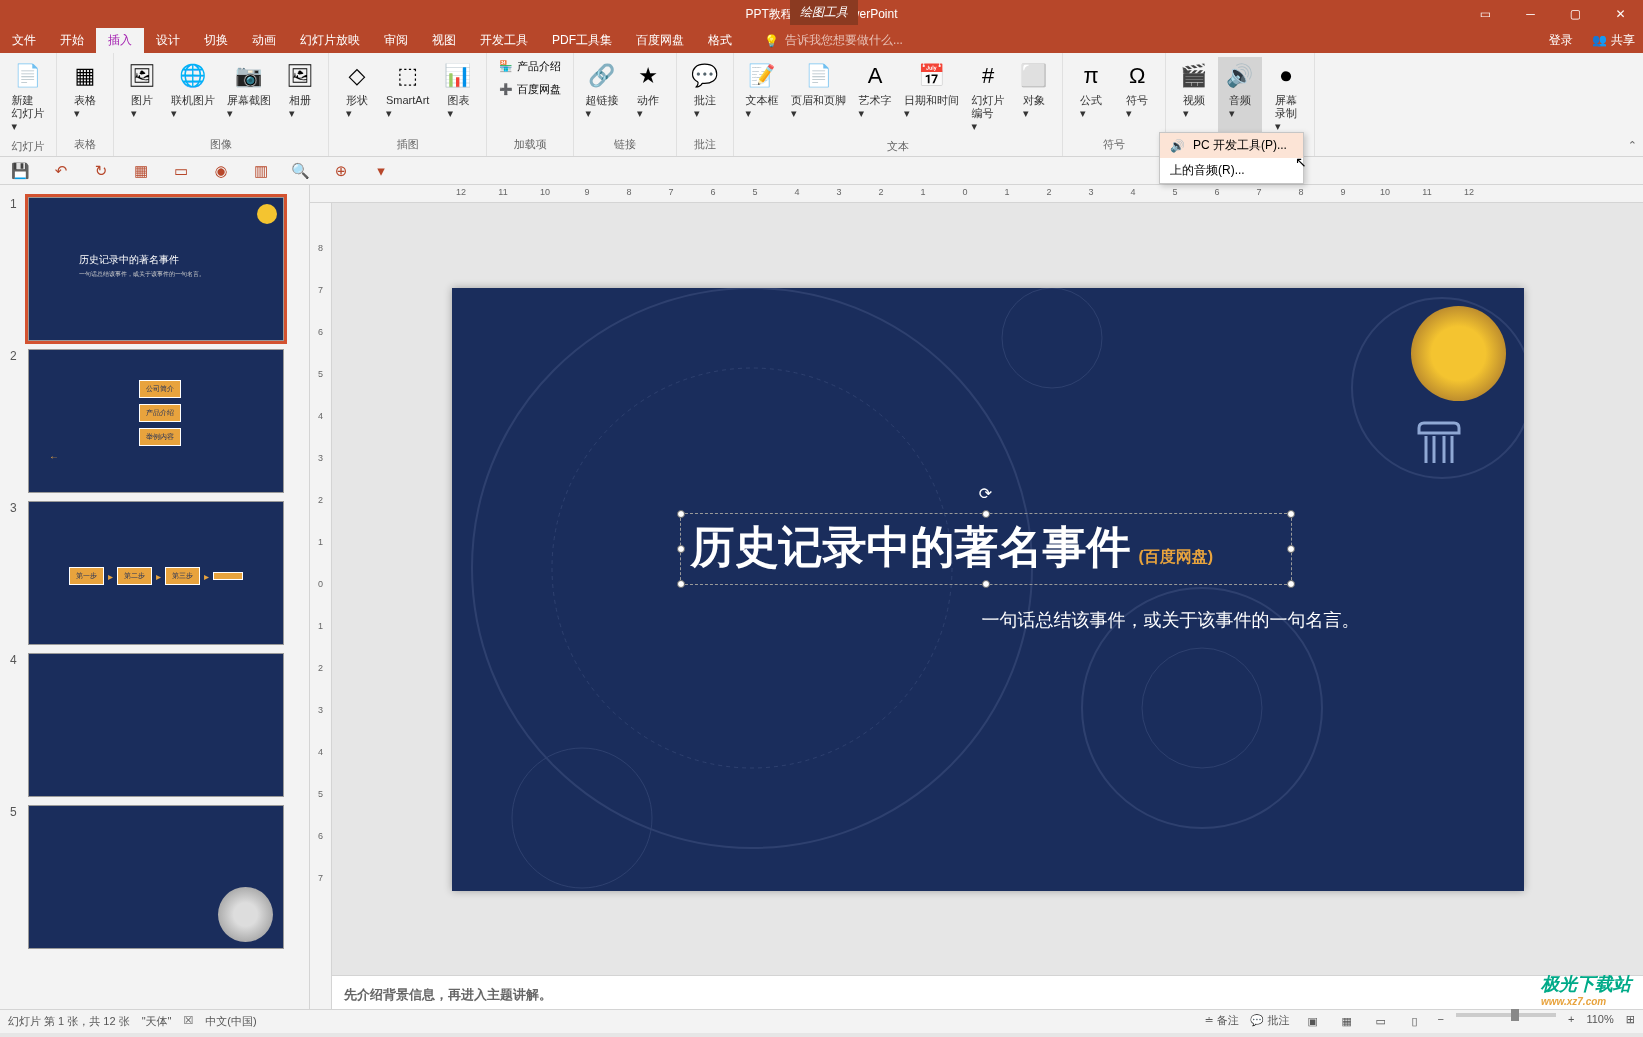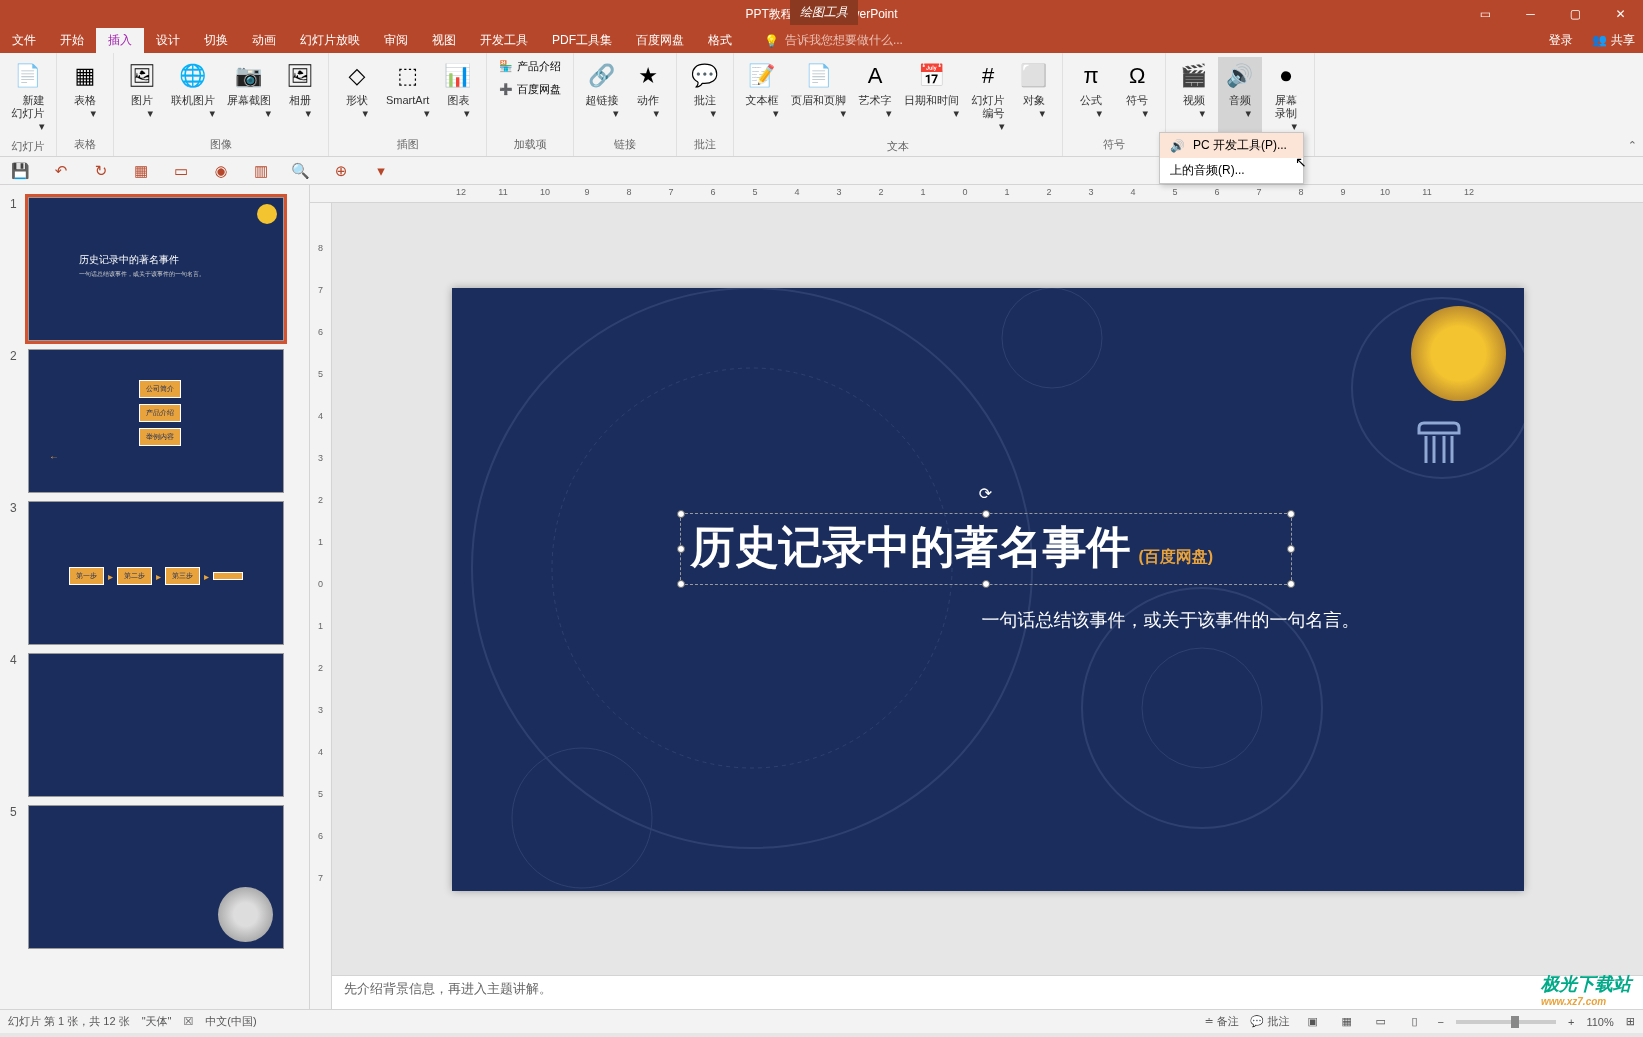--- a/index.html
+++ b/index.html
@@ -21,21 +21,21 @@
 .menubar .right-controls { position: absolute; right: 8px; display: flex; align-items: center; gap: 20px; height: 25px; }
 
 
 .ribbon { background: #f3f3f3; height: 104px; display: flex; border-bottom: 1px solid #d4d4d4; position: relative; }
 .ribbon-group { border-right: 1px solid #e0e0e0; padding: 4px 6px 2px; display: flex; flex-direction: column; justify-content: space-between; }
 .ribbon-group-items { display: flex; gap: 2px; }
 .ribbon-group-label { font-size: 11px; color: #666; text-align: center; padding: 2px 0; }
 .ribbon-btn { display: flex; flex-direction: column; align-items: center; justify-content: flex-start; padding: 2px 4px; cursor: pointer; border: 1px solid transparent; min-width: 44px; }
 .ribbon-btn.active { background: #d4d4d4; }
 .ribbon-btn-icon { width: 32px; height: 32px; display: flex; align-items: center; justify-content: center; font-size: 22px; }
-.ribbon-btn-label { font-size: 11px; color: #333; text-align: right; line-height: 1.2; margin-top: 2px; white-space: pre; }
+.ribbon-btn-label { font-size: 11px; color: #333; text-align: left; line-height: 1.2; margin-top: 2px; white-space: pre; }
 .ribbon-btn-small { display: flex; align-items: center; padding: 2px 6px; cursor: pointer; font-size: 11px; gap: 4px; }
 .ribbon-collapse { position: absolute; right: 6px; bottom: 4px; font-size: 11px; color: #666; cursor: pointer; }
 
 
 .audio-dropdown { position: absolute; top: 132px; left: 1159px; background: #fff; border: 1px solid #c6c6c6; box-shadow: 2px 2px 6px rgba(0,0,0,0.2); font-size: 12px; z-index: 100; width: 145px; }
 .audio-dropdown .dd-item { padding: 4px 10px; display: flex; align-items: center; gap: 8px; cursor: pointer; }
 .audio-dropdown .dd-item.hover { background: #fce4d6; }
 .cursor-arrow { position: absolute; top: 154px; left: 1295px; z-index: 101; font-size: 14px; color: #000; }
 
 
@@ -65,25 +65,25 @@
 .slide-title-box { position: absolute; left: 228px; top: 225px; width: 612px; height: 72px; border: 1px dashed #999; }
 .slide-title-box .handle { position: absolute; width: 8px; height: 8px; background: #fff; border: 1px solid #666; border-radius: 50%; }
 .slide-title-box .rotate-handle { position: absolute; left: 50%; top: -30px; transform: translateX(-50%); color: #fff; font-size: 16px; }
 .slide-title { color: #fff; font-size: 44px; font-weight: bold; padding: 4px 10px; display: flex; align-items: baseline; }
 .slide-title-sub { color: #e8a33d; font-size: 16px; margin-left: 8px; }
 .slide-subtitle { position: absolute; left: 530px; top: 320px; color: #fff; font-size: 18px; }
 .slide-leaf { position: absolute; right: 18px; top: 18px; width: 95px; height: 95px; border-radius: 50%; background: radial-gradient(circle, #f4c430 40%, #8b5a2b 100%); }
 .slide-column-icon { position: absolute; right: 60px; top: 130px; color: #8fa8d4; font-size: 42px; }
 
 
-.notes { height: 34px; background: #fff; border-top: 1px solid #d4d4d4; padding: 4px 12px; font-size: 13px; color: #666; margin-left: 22px; }
+.notes { height: 34px; background: #fff; border-top: 1px solid #d4d4d4; padding: 10px 12px; font-size: 13px; color: #666; margin-left: 22px; font-weight: bold; }
 
 
 .statusbar { height: 24px; background: #f3f3f3; border-top: 1px solid #d4d4d4; display: flex; align-items: center; font-size: 11px; color: #555; padding: 0 8px; justify-content: space-between; }
-.statusbar .left, .statusbar .right { display: flex; align-items: center; gap: 12px; }
+.statusbar .left, .statusbar .right { display: flex; gap: 12px; }
 .statusbar .view-btn { width: 22px; height: 18px; display: flex; align-items: center; justify-content: center; cursor: pointer; }
 .statusbar .zoom-slider { width: 100px; height: 4px; background: #ccc; position: relative; }
 .statusbar .zoom-slider::after { content: ''; position: absolute; left: 55%; top: -4px; width: 8px; height: 12px; background: #888; }
 
 
 .mini-title { color: #fff; font-size: 10px; position: absolute; left: 50px; top: 55px; }
 .mini-sub { color: #ccc; font-size: 6px; position: absolute; left: 50px; top: 72px; }
 .mini-leaf { position: absolute; right: 6px; top: 6px; width: 20px; height: 20px; border-radius: 50%; background: #f4c430; }
 .mini-box { background: #e8a33d; color: #1a2d5c; font-size: 7px; padding: 3px 6px; border: 1px solid #fff; }
 .mini-arrow { color: #e8a33d; font-size: 10px; }

